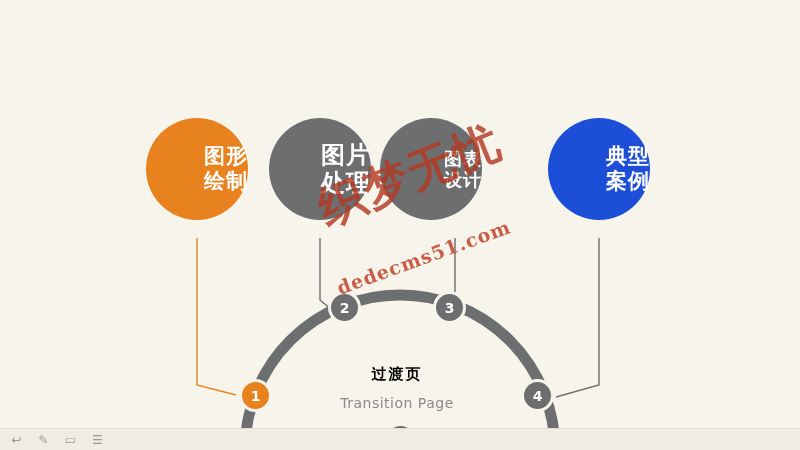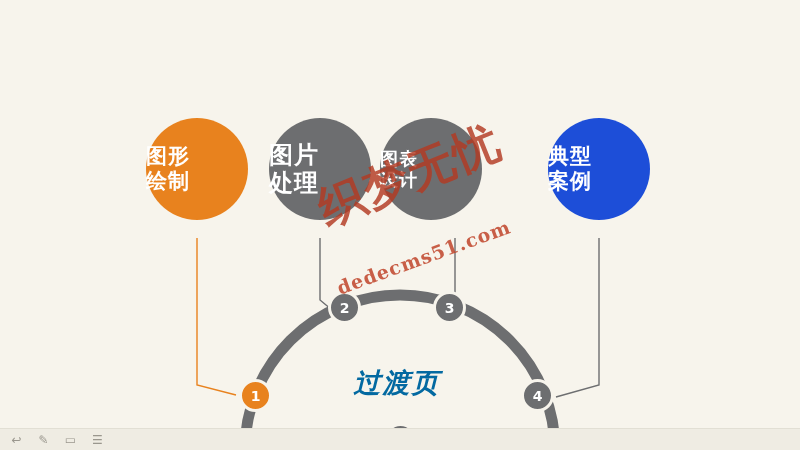--- a/index.html
+++ b/index.html
@@ -32,21 +32,21 @@
     width: 800px;
     height: 450px;
   }
 
   
   .bubble {
     position: absolute;
     border-radius: 50%;
     display: flex;
     align-items: center;
-    justify-content: flex-start;
+    justify-content: flex-end;
     text-align: center;
     color: #ffffff;
     line-height: 1.18;
     font-weight: bold;
     letter-spacing: 1px;
   }
   .bubble .label {
     display: block;
     white-space: pre-line;
   }
@@ -62,25 +62,24 @@
     font-weight: bold;
     border: 3px solid #f7f4ec;
     box-sizing: border-box;
   }
 
   
   .center-title {
     position: absolute;
     width: 300px;
     text-align: center;
-    color: #0369a1;
-    font-weight: bold;
-    font-size: 27px;
+    color: #000000;
+    font-weight: bold;
+    font-size: 15px;
     letter-spacing: 2px;
-    font-style: italic;
   }
   .center-sub {
     position: absolute;
     width: 300px;
     text-align: center;
     color: #8a8a8c;
     font-size: 14px;
     letter-spacing: 0.5px;
   }
 
@@ -193,20 +192,21 @@
 
   <div class="node" style="left:521px; top:379px; width:33px; height:33px; background:#6d6e70; font-size:14px;">
     <span>4</span>
   </div>
 
   <div class="node" style="left:384px; top:423px; width:33px; height:33px; background:#6d6e70; font-size:14px;">
     <span>3</span>
   </div>
 
   <div class="center-title" style="left:247px; top:365px;">过渡页</div>
+  <div class="center-sub" style="left:247px; top:395px;">Transition Page</div>
 
   <div class="watermark">
     <div class="wm-cn">织梦无忧</div>
     <div class="wm-en">dedecms51.com</div>
   </div>
 
   <div class="playerbar">
     <span class="pb-icon">↩</span>
     <span class="pb-icon">✎</span>
     <span class="pb-icon">▭</span>

